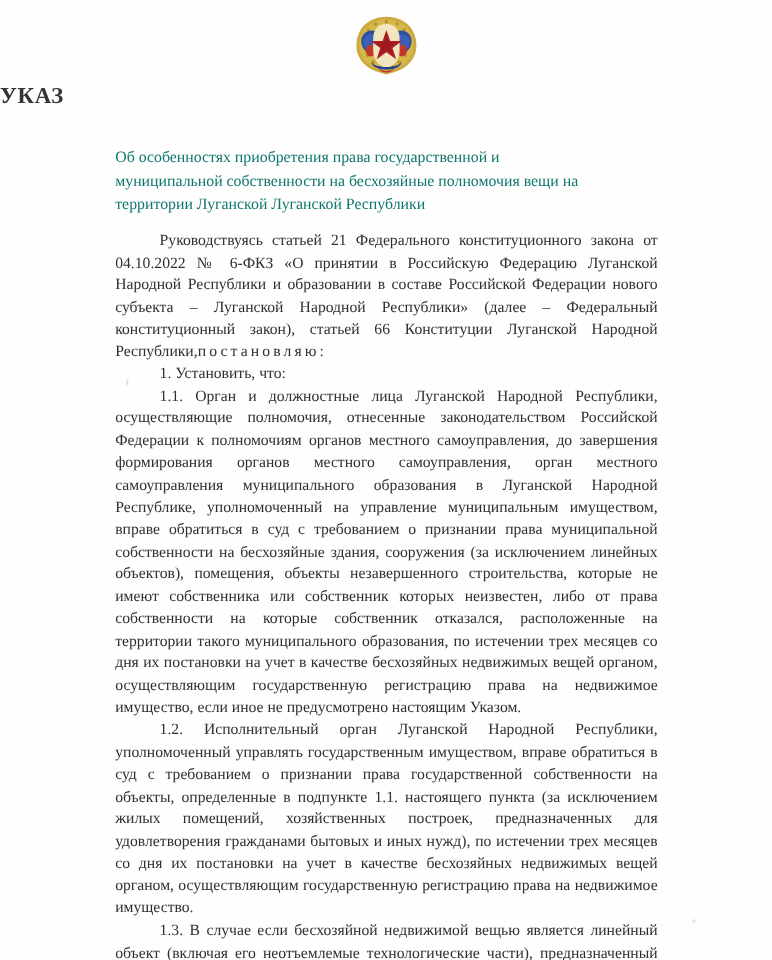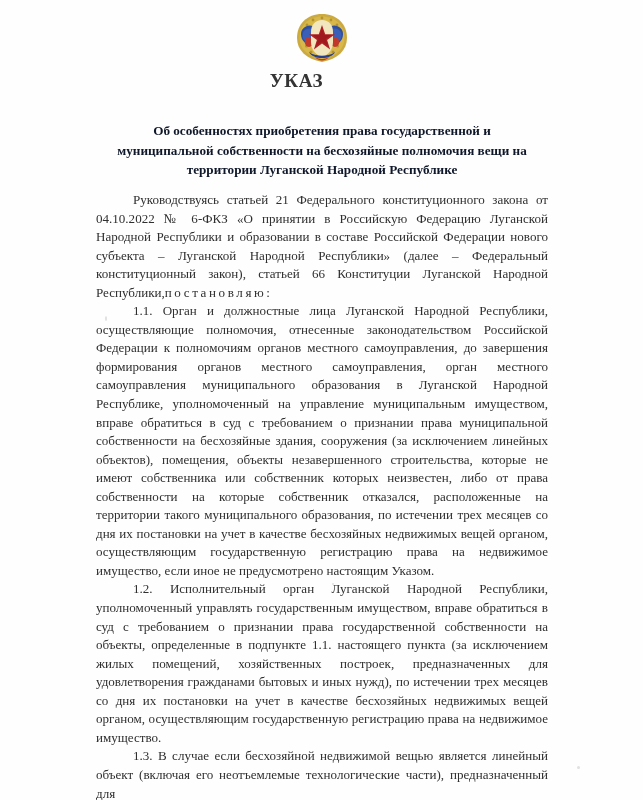--- a/index.html
+++ b/index.html
@@ -36,21 +36,21 @@
     height: 52px;
     position: relative;
   }
 
   
   .title-block {
     position: absolute;
     top: 70px;
     left: 0;
     width: 593px;
-    text-align: center;
+    text-align: left;
   }
   .title-line1 {
     font-size: 19px;
     font-weight: bold;
     letter-spacing: 0.6px;
     color: #343434;
     line-height: 22px;
   }
   .title-line2 {
     font-size: 20.5px;
@@ -59,25 +59,25 @@
     color: #2e2e2e;
     line-height: 24px;
     margin-top: 1px;
   }
 
   .subtitle-block {
     position: absolute;
     top: 121px;
     left: 96px;
     width: 452px;
-    text-align: center;
+    text-align: left;
     font-size: 13.2px;
-    font-weight: bold;
+    font-weight: normal;
     line-height: 19.5px;
-    color: #0f172a;
+    color: #0f766e;
   }
 
   
   .body-block {
     position: absolute;
     top: 191px;
     left: 96px;
     width: 452px;
     font-size: 13.05px;
     line-height: 18.55px;
@@ -157,27 +157,28 @@
     </div>
   </div>
 
   <div class="title-block">
     <div class="title-line1">УКАЗ</div>
   </div>
 
   <div class="subtitle-block">
     <div>Об особенностях приобретения права государственной и</div>
     <div>муниципальной собственности на бесхозяйные полномочия вещи на</div>
-    <div>территории Луганской Народной Республике</div>
+    <div>территории Луганской Луганской Республики</div>
   </div>
 
   <div class="body-block">
 
     <p class="para last-natural"><span>Руководствуясь статьей 21 Федерального конституционного закона от 04.10.2022 № 6-ФКЗ «О принятии в Российскую Федерацию Луганской Народной Республики и образовании в составе Российской Федерации нового субъекта – Луганской Народной Республики» (далее – Федеральный конституционный закон), статьей 66 Конституции Луганской Народной Республики,</span><span class="spaced">постановляю:</span></p>
 
+    <p class="para last-natural">1. Установить, что:</p>
 
     <p class="para last-natural">1.1. Орган и должностные лица Луганской Народной Республики, осуществляющие полномочия, отнесенные законодательством Российской Федерации к полномочиям органов местного самоуправления, до завершения формирования органов местного самоуправления, орган местного самоуправления муниципального образования в Луганской Народной Республике, уполномоченный на управление муниципальным имуществом, вправе обратиться в суд с требованием о признании права муниципальной собственности на бесхозяйные здания, сооружения (за исключением линейных объектов), помещения, объекты незавершенного строительства, которые не имеют собственника или собственник которых неизвестен, либо от права собственности на которые собственник отказался, расположенные на территории такого муниципального образования, по истечении трех месяцев со дня их постановки на учет в качестве бесхозяйных недвижимых вещей органом, осуществляющим государственную регистрацию права на недвижимое имущество, если иное не предусмотрено настоящим Указом.</p>
 
     <p class="para last-natural">1.2. Исполнительный орган Луганской Народной Республики, уполномоченный управлять государственным имуществом, вправе обратиться в суд с требованием о признании права государственной собственности на объекты, определенные в подпункте 1.1. настоящего пункта (за исключением жилых помещений, хозяйственных построек, предназначенных для удовлетворения гражданами бытовых и иных нужд), по истечении трех месяцев со дня их постановки на учет в качестве бесхозяйных недвижимых вещей органом, осуществляющим государственную регистрацию права на недвижимое имущество.</p>
 
     <p class="para stretch">1.3. В случае если бесхозяйной недвижимой вещью является линейный объект (включая его неотъемлемые технологические части), предназначенный для</p>
 
   </div>
 
   <span class="speck" style="left:577px; top:766px; width:3px; height:3px;"></span>

